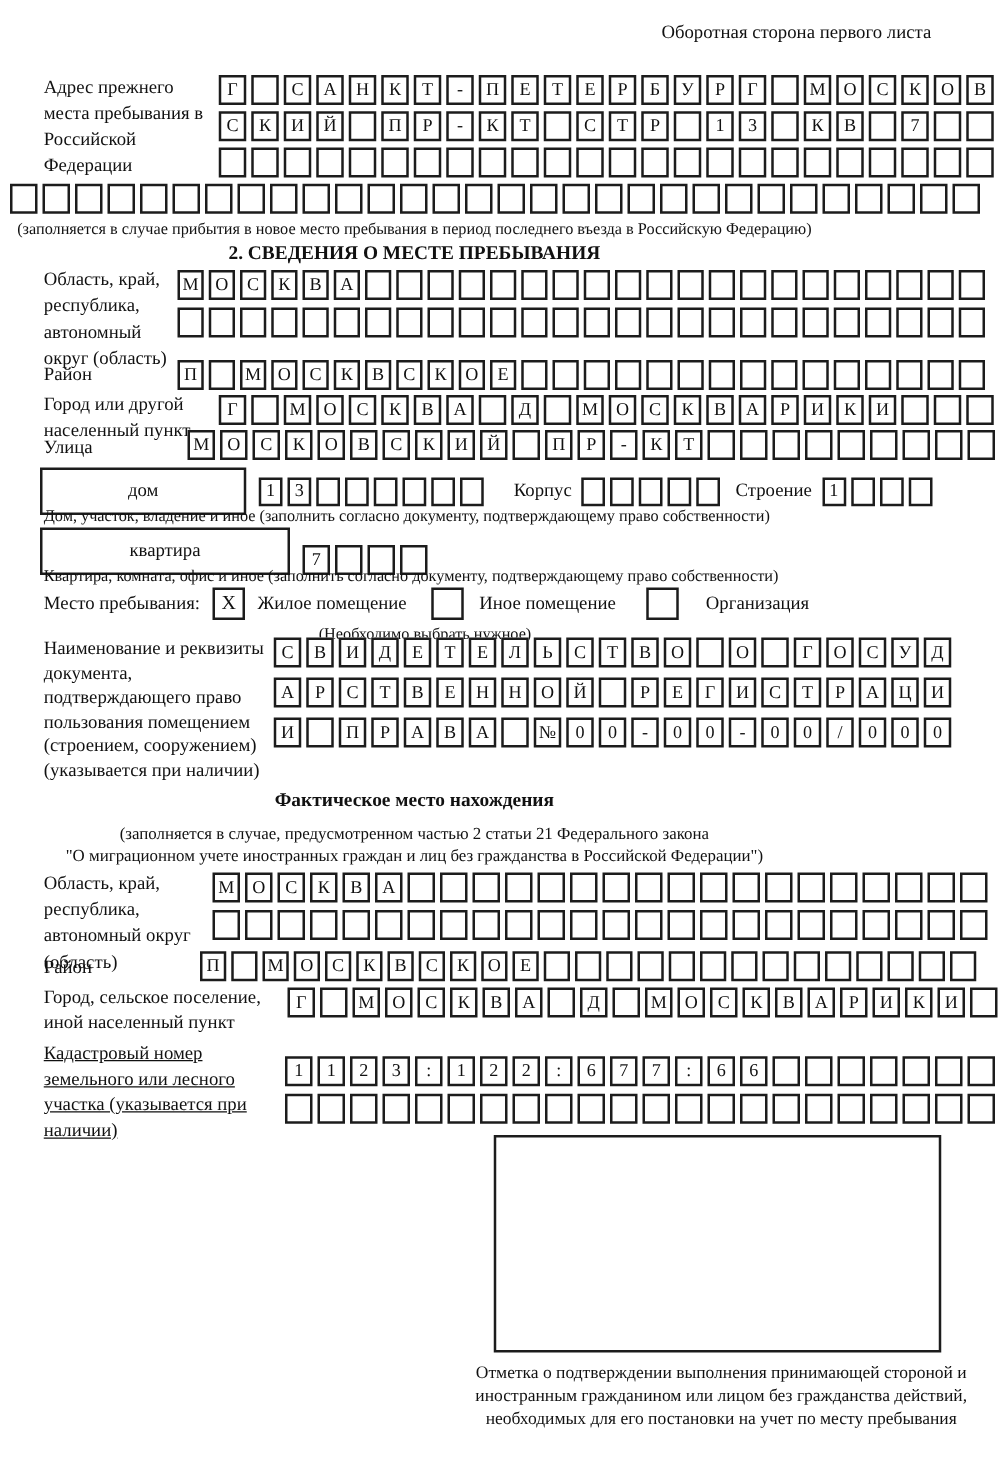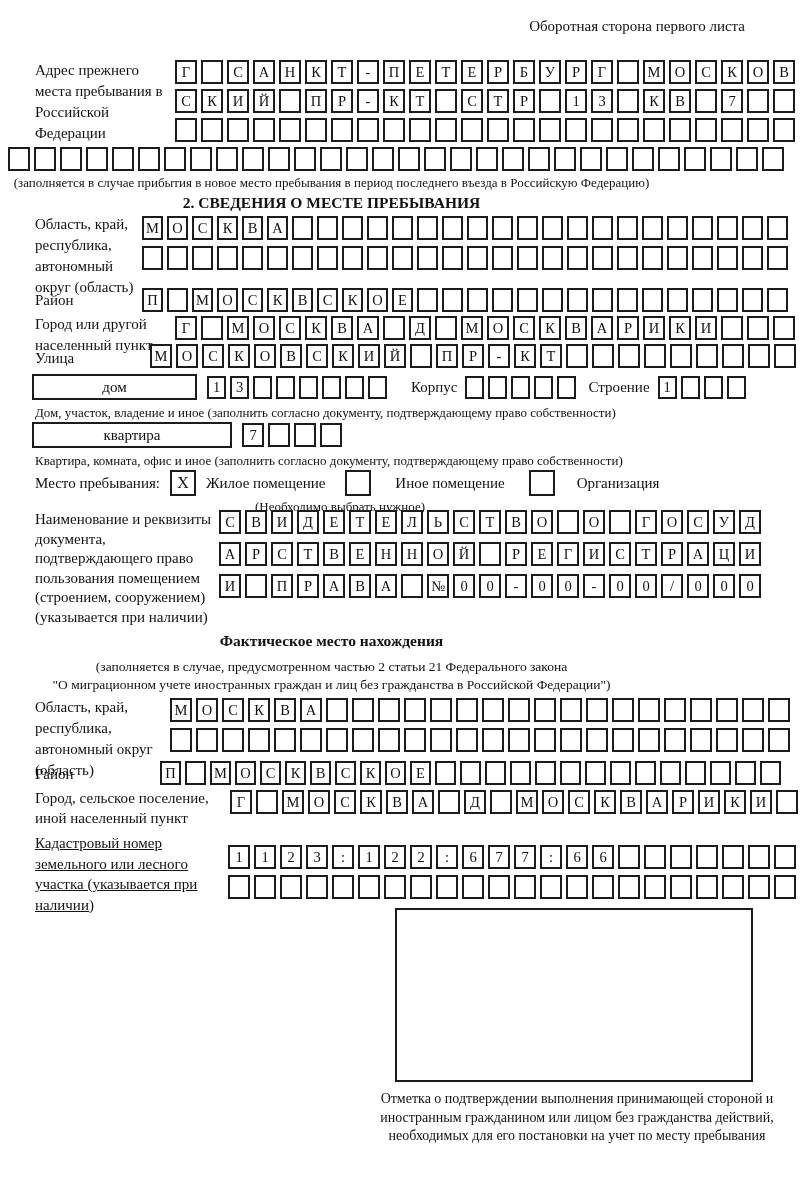--- a/index.html
+++ b/index.html
@@ -16,21 +16,21 @@
   .center { text-align:center; width:663px; left:0; }
   .cells { display:flex; gap:4px; }
   .cell {
     width:22px; height:24px; border:2px solid #1c1c1c; flex:0 0 auto;
     display:flex; align-items:center; justify-content:center;
     font-size:14.5px; font-family:inherit; background:#fff;
   }
   .p25 .cell { width:21px; }
   .p23 .cell { width:19px; height:23px; }
   .wide-box {
-    border:2px solid #1c1c1c; height:26px; display:flex;
+    border:2px solid #1c1c1c; height:38px; display:flex;
     align-items:center; justify-content:center; font-size:15px; background:#fff;
   }
   .cb {
     width:26px; height:26px; border:2px solid #1c1c1c; display:inline-flex;
     align-items:center; justify-content:center; font-size:16px; background:#fff;
   }
   .rowflex { display:flex; align-items:center; }
   .mark-box { border:2px solid #1c1c1c; background:#fff; }
 </style>
 </head>
@@ -323,37 +323,37 @@
     <div class="lbl" style="margin-left:12px;">Строение</div>
     <div class="cells p23" style="margin-left:8px;">
         <span class="cell">1</span>
         <span class="cell"></span>
         <span class="cell"></span>
         <span class="cell"></span>
       </div>
   </div>
   <div class="abs note" style="top:404px; left:35px;">Дом, участок, владение и иное (заполнить согласно документу, подтверждающему право собственности)</div>
 
-  <div class="abs rowflex" style="top:422px; left:32px;">
+  <div class="abs rowflex" style="top:422px; left:32px;align-items:flex-end;">
     <div class="wide-box" style="width:200px;">квартира</div>
     <div class="cells" style="margin-left:10px;">
         <span class="cell">7</span>
         <span class="cell"></span>
         <span class="cell"></span>
         <span class="cell"></span>
       </div>
   </div>
   <div class="abs note" style="top:452px; left:35px;">Квартира, комната, офис и иное (заполнить согласно документу, подтверждающему право собственности)</div>
 
   <div class="abs rowflex" style="top:470px; left:35px;">
     <div class="lbl">Место пребывания:</div>
     <span class="cb" style="margin-left:10px;">X</span>
     <div class="lbl" style="margin-left:10px;">Жилое помещение</div>
     <span class="cb" style="margin-left:20px;"></span>
-    <div class="lbl" style="margin-left:24px;text-align:right;">Иное помещение</div>
+    <div class="lbl" style="margin-left:12px;text-align:right;">Иное помещение</div>
     <span class="cb" style="margin-left:24px;"></span>
     <div class="lbl" style="margin-left:22px;">Организация</div>
   </div>
   <div class="abs lbl" style="top:510px; left:35px; width:188px; line-height:19.5px;">Наименование и реквизиты документа, подтверждающего право пользования помещением (строением, сооружением) (указывается при наличии)</div>
 
   <div class="abs note" style="top:498px; left:80px; width:520px; text-align:center;">(Необходимо выбрать нужное)</div>
   <div class="abs cells" style="top:510px; left:219px;">
       <span class="cell">С</span>
       <span class="cell">В</span>
       <span class="cell">И</span>

